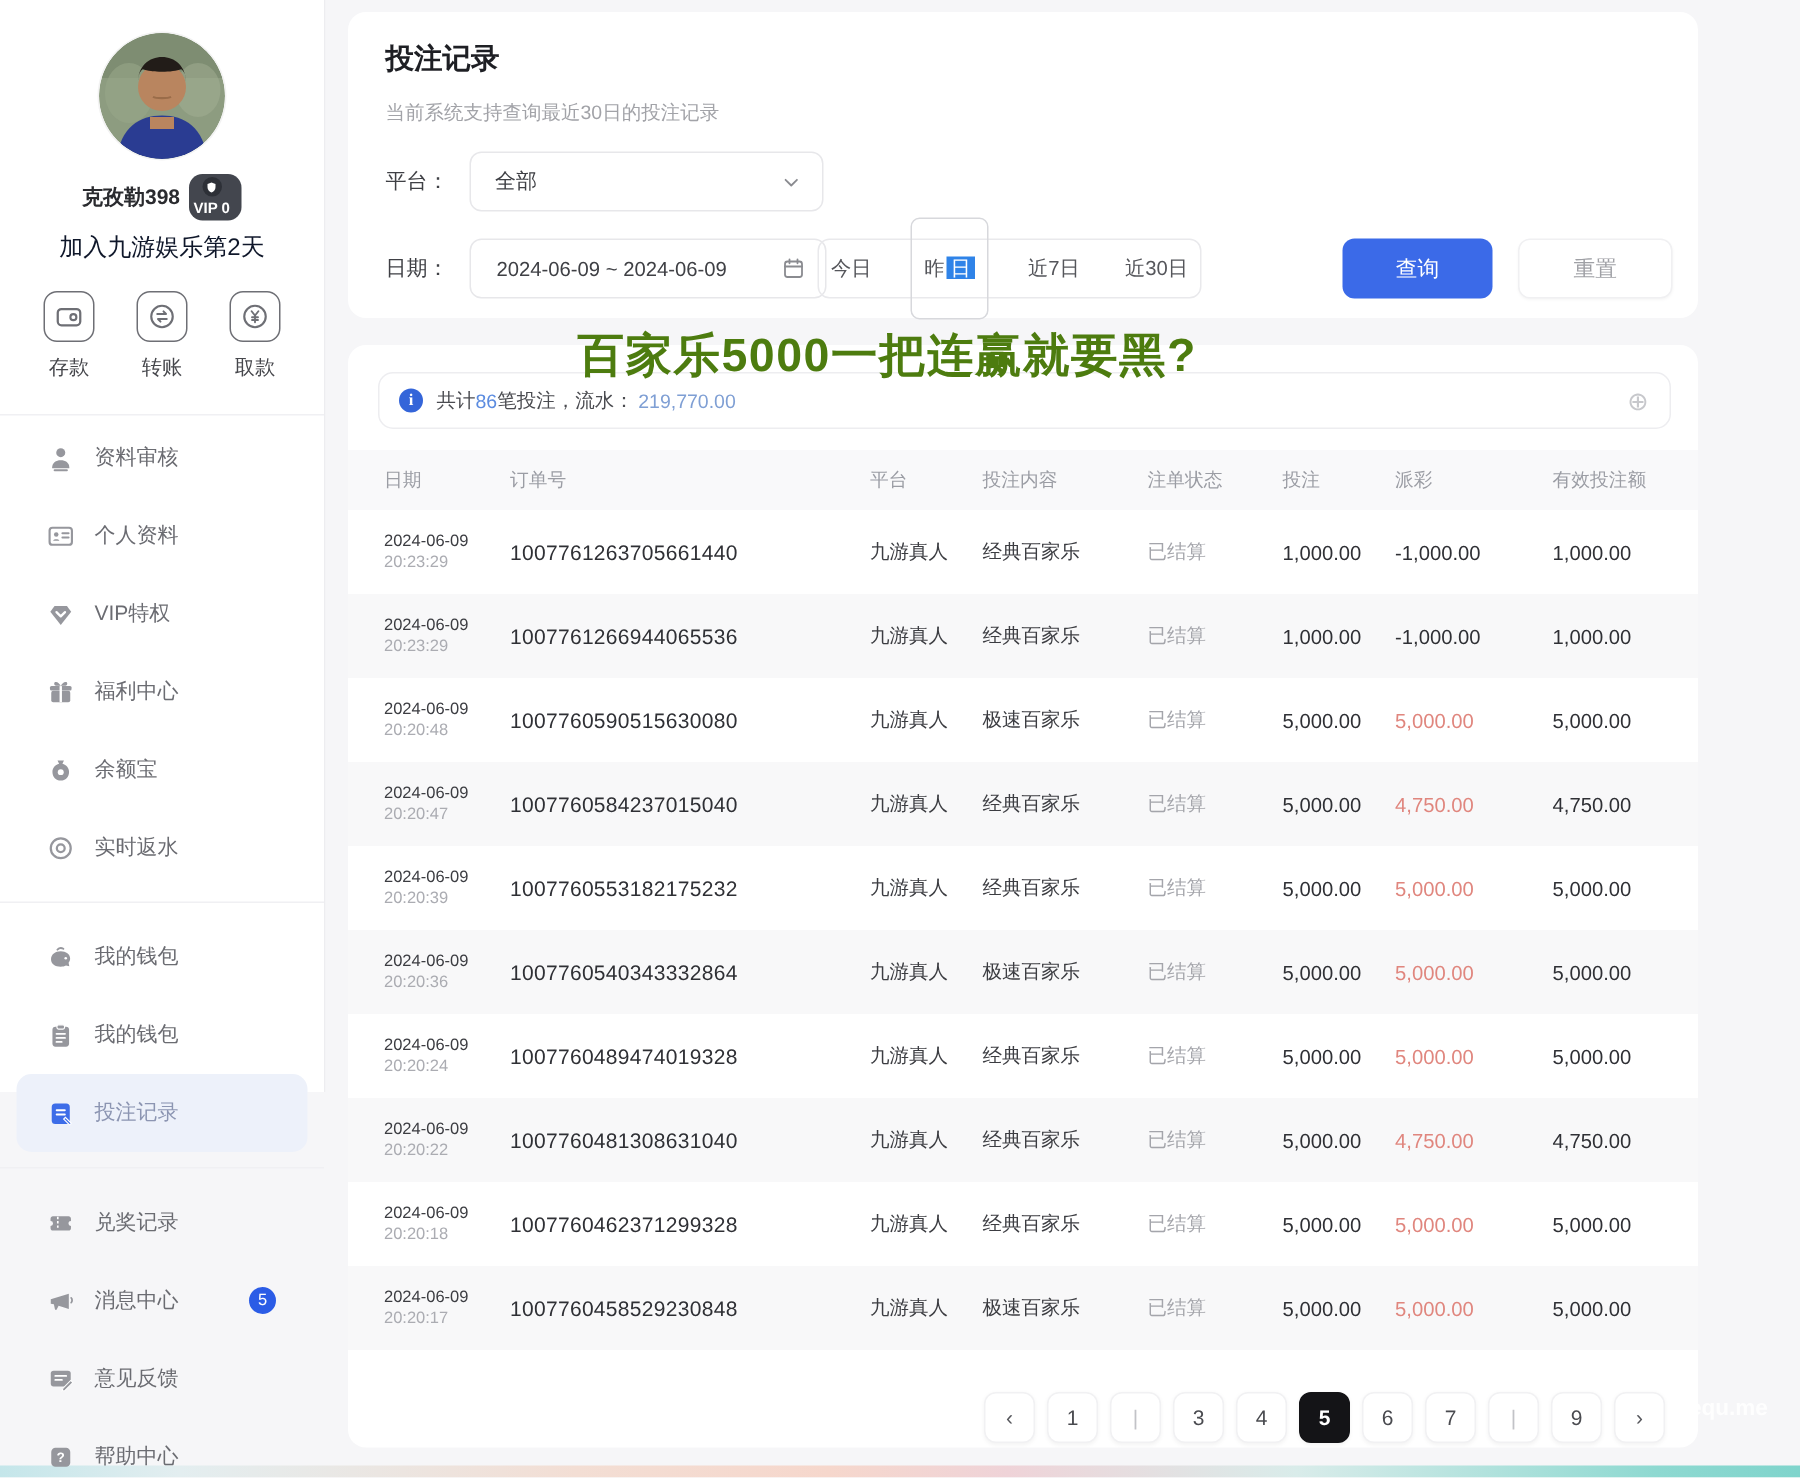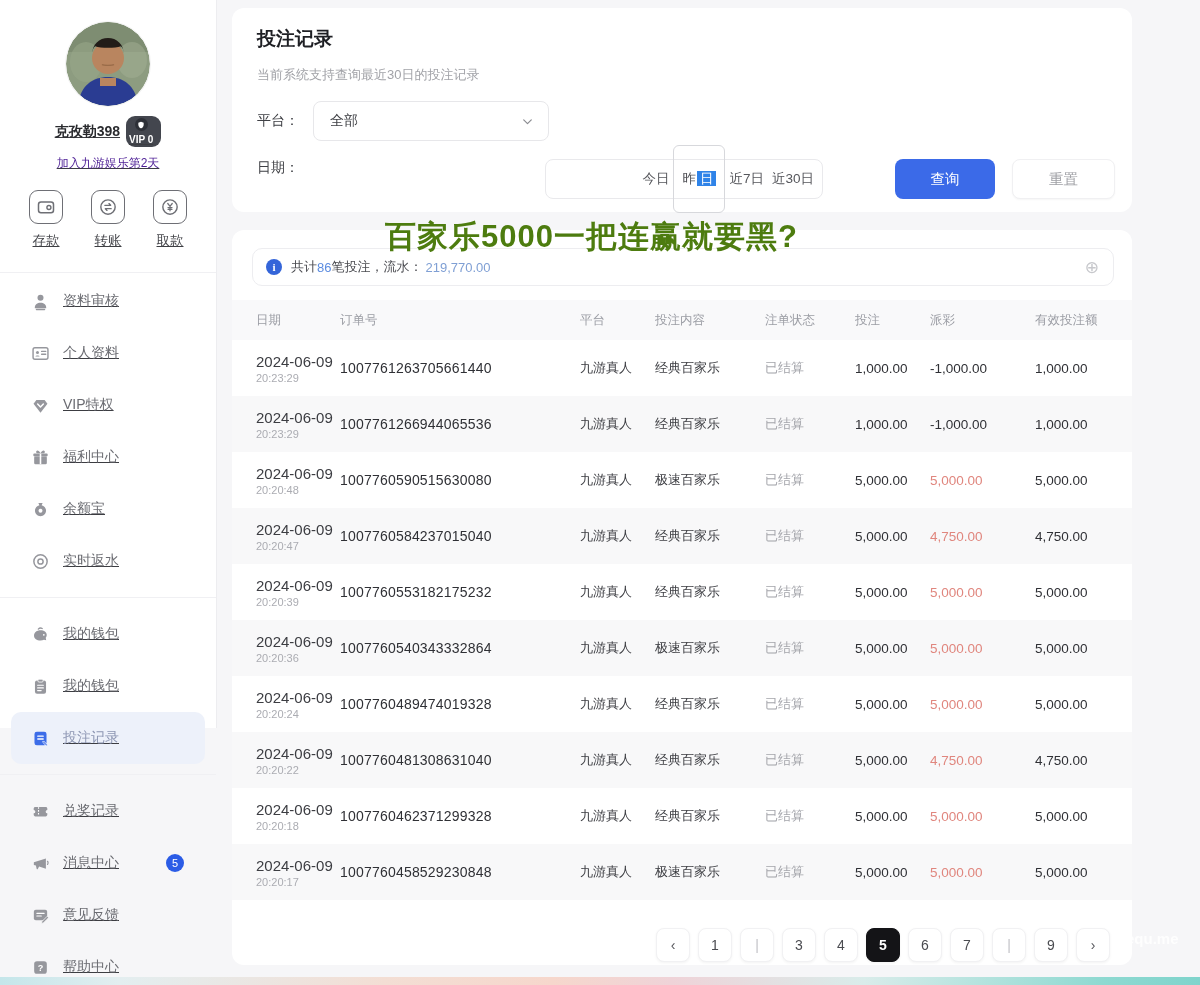--- a/index.html
+++ b/index.html
@@ -3,31 +3,31 @@
 <meta charset="utf-8">
 <style>
   * { margin:0; padding:0; box-sizing:border-box; }
   html,body { width:1200px; height:985px; }
   body {
     font-family:"Liberation Sans","DejaVu Sans",sans-serif;
     background:#f6f6f8; color:#3c3d42; overflow:hidden; position:relative;
   }
   
   .sidebar { position:absolute; left:0; top:0; width:217px; height:728px;
-    background:#fff; border-right:1px solid #ededf0; z-index:2;text-decoration:underline; }
+    background:#fff; border-right:1px solid #ededf0; z-index:2; }
   .profile { text-align:center; padding-top:22px; }
   .avatar { width:84px; height:84px; border-radius:50%; margin:0 auto; overflow:hidden;
     box-shadow:0 0 0 1px rgba(0,0,0,.05); }
   .name-row { display:flex; align-items:center; justify-content:center; gap:6px; margin-top:10px; }
   .uname { font-size:14px; font-weight:bold; color:#2a2b2f; }
   .vip-badge { display:inline-flex; align-items:center; gap:3px; background:#43464e;
     border-radius:9px; padding:2px 8px 2px 3px; color:#fff; font-size:10px; font-weight:bold;flex-direction:column; }
   .vip-badge .vb-ic { width:13px; height:13px; border-radius:50%; background:#2d3037;
     display:flex; align-items:center; justify-content:center; }
-  .joined { margin-top:8px; font-size:12px; color:#4c1d95; }
+  .joined { margin-top:8px; font-size:16px; color:#0f172a; }
   .quick-actions { display:flex; justify-content:center; gap:28px; margin-top:18px; }
   .qa { display:flex; flex-direction:column; align-items:center; gap:8px; cursor:pointer; }
   .qa-icon { width:34px; height:34px; border:1.6px solid #6e6f75; border-radius:9px;
     display:flex; align-items:center; justify-content:center; }
   .qa-label { font-size:13.5px; color:#46474c; }
   .side-divider { height:1px; background:#f0f0f3; margin-top:22px; }
   .nav { padding-top:2px; }
   .nav-item { display:flex; align-items:center; gap:13px; height:52px; padding-left:31px;
     font-size:14px; color:#6b6c72; cursor:pointer; position:relative; }
   .nav-item .nico { width:19px; height:19px; flex:0 0 19px; display:flex; }
@@ -44,23 +44,23 @@
   .hc-sub { position:absolute; left:25px; top:58px; font-size:13px; color:#a2a3a8; }
   .form-label { font-size:14px; color:#3f4045; }
   .row-platform { position:absolute; left:25px; top:93px; display:flex; align-items:center; }
   .select-box { margin-left:14px; width:236px; height:40px; border:1px solid #e7e7ea; border-radius:8px;
     display:flex; align-items:center; justify-content:space-between; padding:0 14px 0 16px;
     font-size:14px; color:#3f4045; cursor:pointer; background:#fff; }
   .row-date { position:absolute; left:25px; top:151px; display:flex; align-items:center; }
   .date-box { margin-left:14px; width:238px; height:40px; border:1px solid #e7e7ea; border-radius:8px;
     display:flex; align-items:center; justify-content:space-between; padding:0 13px 0 17px;
     font-size:13.5px; color:#3f4045; cursor:pointer; background:#fff; }
-  .quick-dates { position:absolute; left:313px; top:151px; width:278px; height:40px;
+  .quick-dates { position:absolute; left:313px; top:151px; width:256px; height:40px;
     border:1px solid #e9e9ec; border-radius:8px; display:flex; align-items:center;
-    justify-content:flex-end; padding:0 4px; }
+    justify-content:space-between; padding:0 4px; }
   .qd { font-size:13.5px; color:#55565b; cursor:pointer; padding:6px 4px; border-radius:6px; }
   .qd.selected { border:1px solid #d7d8dc; padding:24px 8px; }
   .qd .hl { background:#2f83e8; color:#fff; padding:0 3px; margin-left:1px; }
   .btn { position:absolute; top:151px; height:40px; border-radius:8px; font-size:14.5px;
     display:flex; align-items:center; justify-content:center; cursor:pointer; }
   .btn-search { left:663px; width:100px; background:#3b6ae8; color:#fff; }
   .btn-reset  { left:780px; width:103px; background:#fff; color:#9fa0a5; border:1px solid #f0f0f2;
     box-shadow:0 1px 2px rgba(0,0,0,.04); }
   .annotation { position:absolute; left:385px; top:216px; font-size:31px; font-weight:bold;
     color:#4d7c0f; z-index:3; letter-spacing:1px; white-space:nowrap; }
@@ -75,21 +75,21 @@
   .sum-blue { color:#5c8ce0; }
   .sum-amt { color:#7f9fd4; margin-left:3px; }
   .expand-ic { margin-left:auto; color:#c7c8cc; font-size:17px; cursor:pointer; line-height:1; }
   .thead, .trow { display:grid; grid-template-columns:84px 240px 75px 110px 90px 75px 105px 1fr;
     align-items:center; padding:0 24px; }
   .thead { position:absolute; left:0; top:70px; width:100%; height:40px; background:#f9f9fa;
     font-size:12.5px; color:#9b9da4; }
   .tbody { position:absolute; left:0; top:110px; width:100%; }
   .trow { height:56px; font-size:13px; }
   .trow:nth-child(even) { background:#f8f8f9; }
-  .c-date .d1 { font-size:15px; color:#3c3d42; }
+  .c-date .d1 { font-size:11px; color:#3c3d42; }
   .c-date .d2 { font-size:11px; color:#abacb2; margin-top:2px; }
   .c-order { font-size:14px; color:#2f3035; letter-spacing:.2px; }
   .c-plain { color:#3c3d42; }
   .c-status { color:#a4a5ab; }
   .c-num { font-size:13.5px; color:#2f3035; }
   .c-payout.win { color:#e0867e; }
   .pagination { position:absolute; right:22px; top:698px; display:flex; gap:8px; }
   .pg { min-width:34px; height:34px; border-radius:8px; background:#fff; border:1px solid #f1f1f3;
     box-shadow:0 1px 3px rgba(0,0,0,.05); display:flex; align-items:center; justify-content:center;
     font-size:14px; color:#4a4b50; cursor:pointer; }
@@ -311,20 +311,27 @@
     <div class="select-box">
       <span>全部</span>
       <svg width="13" height="13" viewBox="0 0 24 24">
           <path d="M5 9l7 7 7-7" fill="none" stroke="#8a8b90" stroke-width="2.2" stroke-linecap="round" stroke-linejoin="round"></path>
         </svg>
     </div>
   </div>
 
   <div class="row-date">
     <span class="form-label">日期：</span>
+    <div class="date-box">
+      <span>2024-06-09  ~  2024-06-09</span>
+      <svg width="16" height="16" viewBox="0 0 24 24">
+          <rect x="3.5" y="5" width="17" height="15.5" rx="2.5" fill="none" stroke="#8a8b90" stroke-width="1.8"></rect>
+          <path d="M3.5 10h17M8 2.8v4M16 2.8v4" stroke="#8a8b90" stroke-width="1.8" fill="none" stroke-linecap="round"></path>
+        </svg>
+    </div>
   </div>
 
   <div class="quick-dates" id="quick-dates">
       <div class="qd">今日</div>
       <div class="qd selected"><span>昨</span><span class="hl">日</span></div>
       <div class="qd">近7日</div>
       <div class="qd">近30日</div>
     </div>
 
   <div class="btn btn-search">查询</div>

